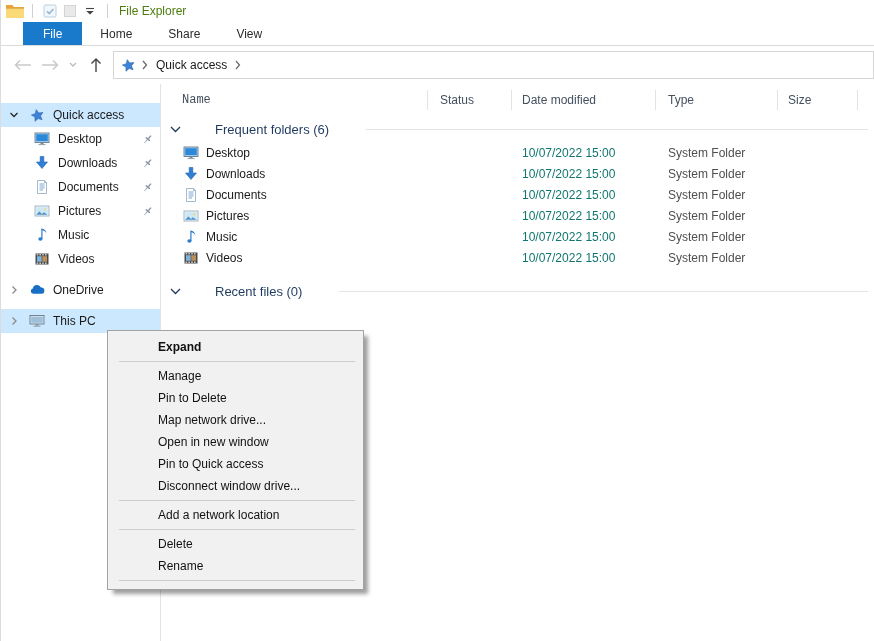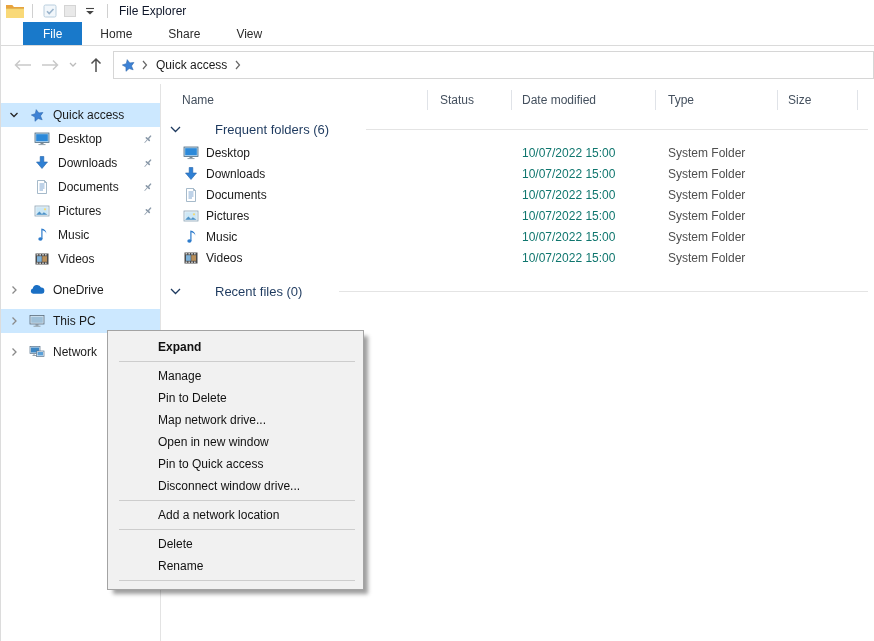--- a/index.html
+++ b/index.html
@@ -10,21 +10,21 @@
     position:relative; overflow:hidden;
     border-left:1px solid #dcdcdc;
   }
   .icon { display:inline-flex; align-items:center; justify-content:center; flex:none; }
   .icon svg { display:block; }
 
   
   .titlebar { height:22px; display:flex; align-items:center; padding-left:4px; background:#fff; }
   .qat-sep { width:1px; height:14px; background:#d0d0d0; margin:0 7px; }
   .qat-btn { width:20px; height:18px; display:inline-flex; align-items:center; justify-content:center; }
-  .win-title { margin-left:4px; font-size:12px; color:#0f172a; }
+  .win-title { margin-left:4px; font-size:12px; color:#4d7c0f; }
 
   
   .tabrow { height:24px; display:flex; align-items:stretch; padding-left:10px; border-bottom:1px solid #dadada; background:#fff; }
   .tab { padding:0 18px; display:flex; align-items:center; font-size:12px; color:#2b2b2b; cursor:default; }
   .tab.active { background:var(--accent-blue,#1979ca); color:#fff; padding:0 20px;margin-left:12px; }
 
   
   .addressrow { height:38px; display:flex; align-items:center; background:#fff; position:relative; }
   .navbtns { display:flex; align-items:center; width:112px; flex:none; padding-left:8px; gap:2px; }
   .navbtn { display:inline-flex; align-items:center; justify-content:center; height:24px; }
@@ -321,41 +321,24 @@
         <span class="icon s-icon">
           <svg width="16" height="16" viewBox="0 0 16 16">
             <rect x="1" y="2.5" width="14" height="8.5" fill="#dceaf5" stroke="#5a6b7a" stroke-width="0.8"></rect>
             <rect x="2.2" y="3.7" width="11.6" height="6.1" fill="#9fc0d8"></rect>
             <rect x="6.5" y="11.3" width="3" height="1.4" fill="#7e8b96"></rect>
             <rect x="4.5" y="12.7" width="7" height="1.1" fill="#9aa7b0"></rect>
           </svg>
         </span>
         <span class="s-label">This PC</span>
       </div>
-      <div class="side-row gap">
-        <span class="icon expander">
-          <svg width="10" height="10" viewBox="0 0 10 10">
-            <path d="M3.5 1.5L7 5l-3.5 3.5" fill="none" stroke="#8a8a8a" stroke-width="1.3"></path>
-          </svg>
-        </span>
-        <span class="icon s-icon">
-          <svg width="16" height="16" viewBox="0 0 16 16">
-            <rect x="1" y="2.5" width="10" height="7" fill="#dceaf5" stroke="#56718a" stroke-width="0.7"></rect>
-            <rect x="2" y="3.5" width="8" height="5" fill="#3b86c4"></rect>
-            <path d="M5 9.5v2M3.5 11.5h5" stroke="#8a97a3" stroke-width="0.9"></path>
-            <rect x="7.5" y="7" width="7.5" height="5.5" fill="#eef5fb" stroke="#56718a" stroke-width="0.7"></rect>
-            <rect x="8.5" y="8" width="5.5" height="3.5" fill="#5aa0d8"></rect>
-          </svg>
-        </span>
-        <span class="s-label">Network</span>
-      </div>
     </div>
   <div class="main">
     <div class="colheaders" id="col-headers">
-        <div class="colh" style="width: 267px; padding-left: 21px;">Name</div>
+        <div class="colh" style="width: 267px; padding-left: 21px; font-family: Liberation Mono, monospace;">Name</div>
         <div class="colh" style="width: 84px; padding-left: 12px;">Status</div>
         <div class="colh" style="width: 144px; padding-left: 10px;">Date modified</div>
         <div class="colh" style="width: 122px; padding-left: 12px;">Type</div>
         <div class="colh" style="width: 80px; padding-left: 10px;">Size</div>
       </div>
     <div class="sec-header">
       <span class="icon chev">
         <svg width="11" height="9" viewBox="0 0 11 9">
             <path d="M1 2l4.5 4.5L10 2" fill="none" stroke="#1e3a5f" stroke-width="1.3"></path>
           </svg>

